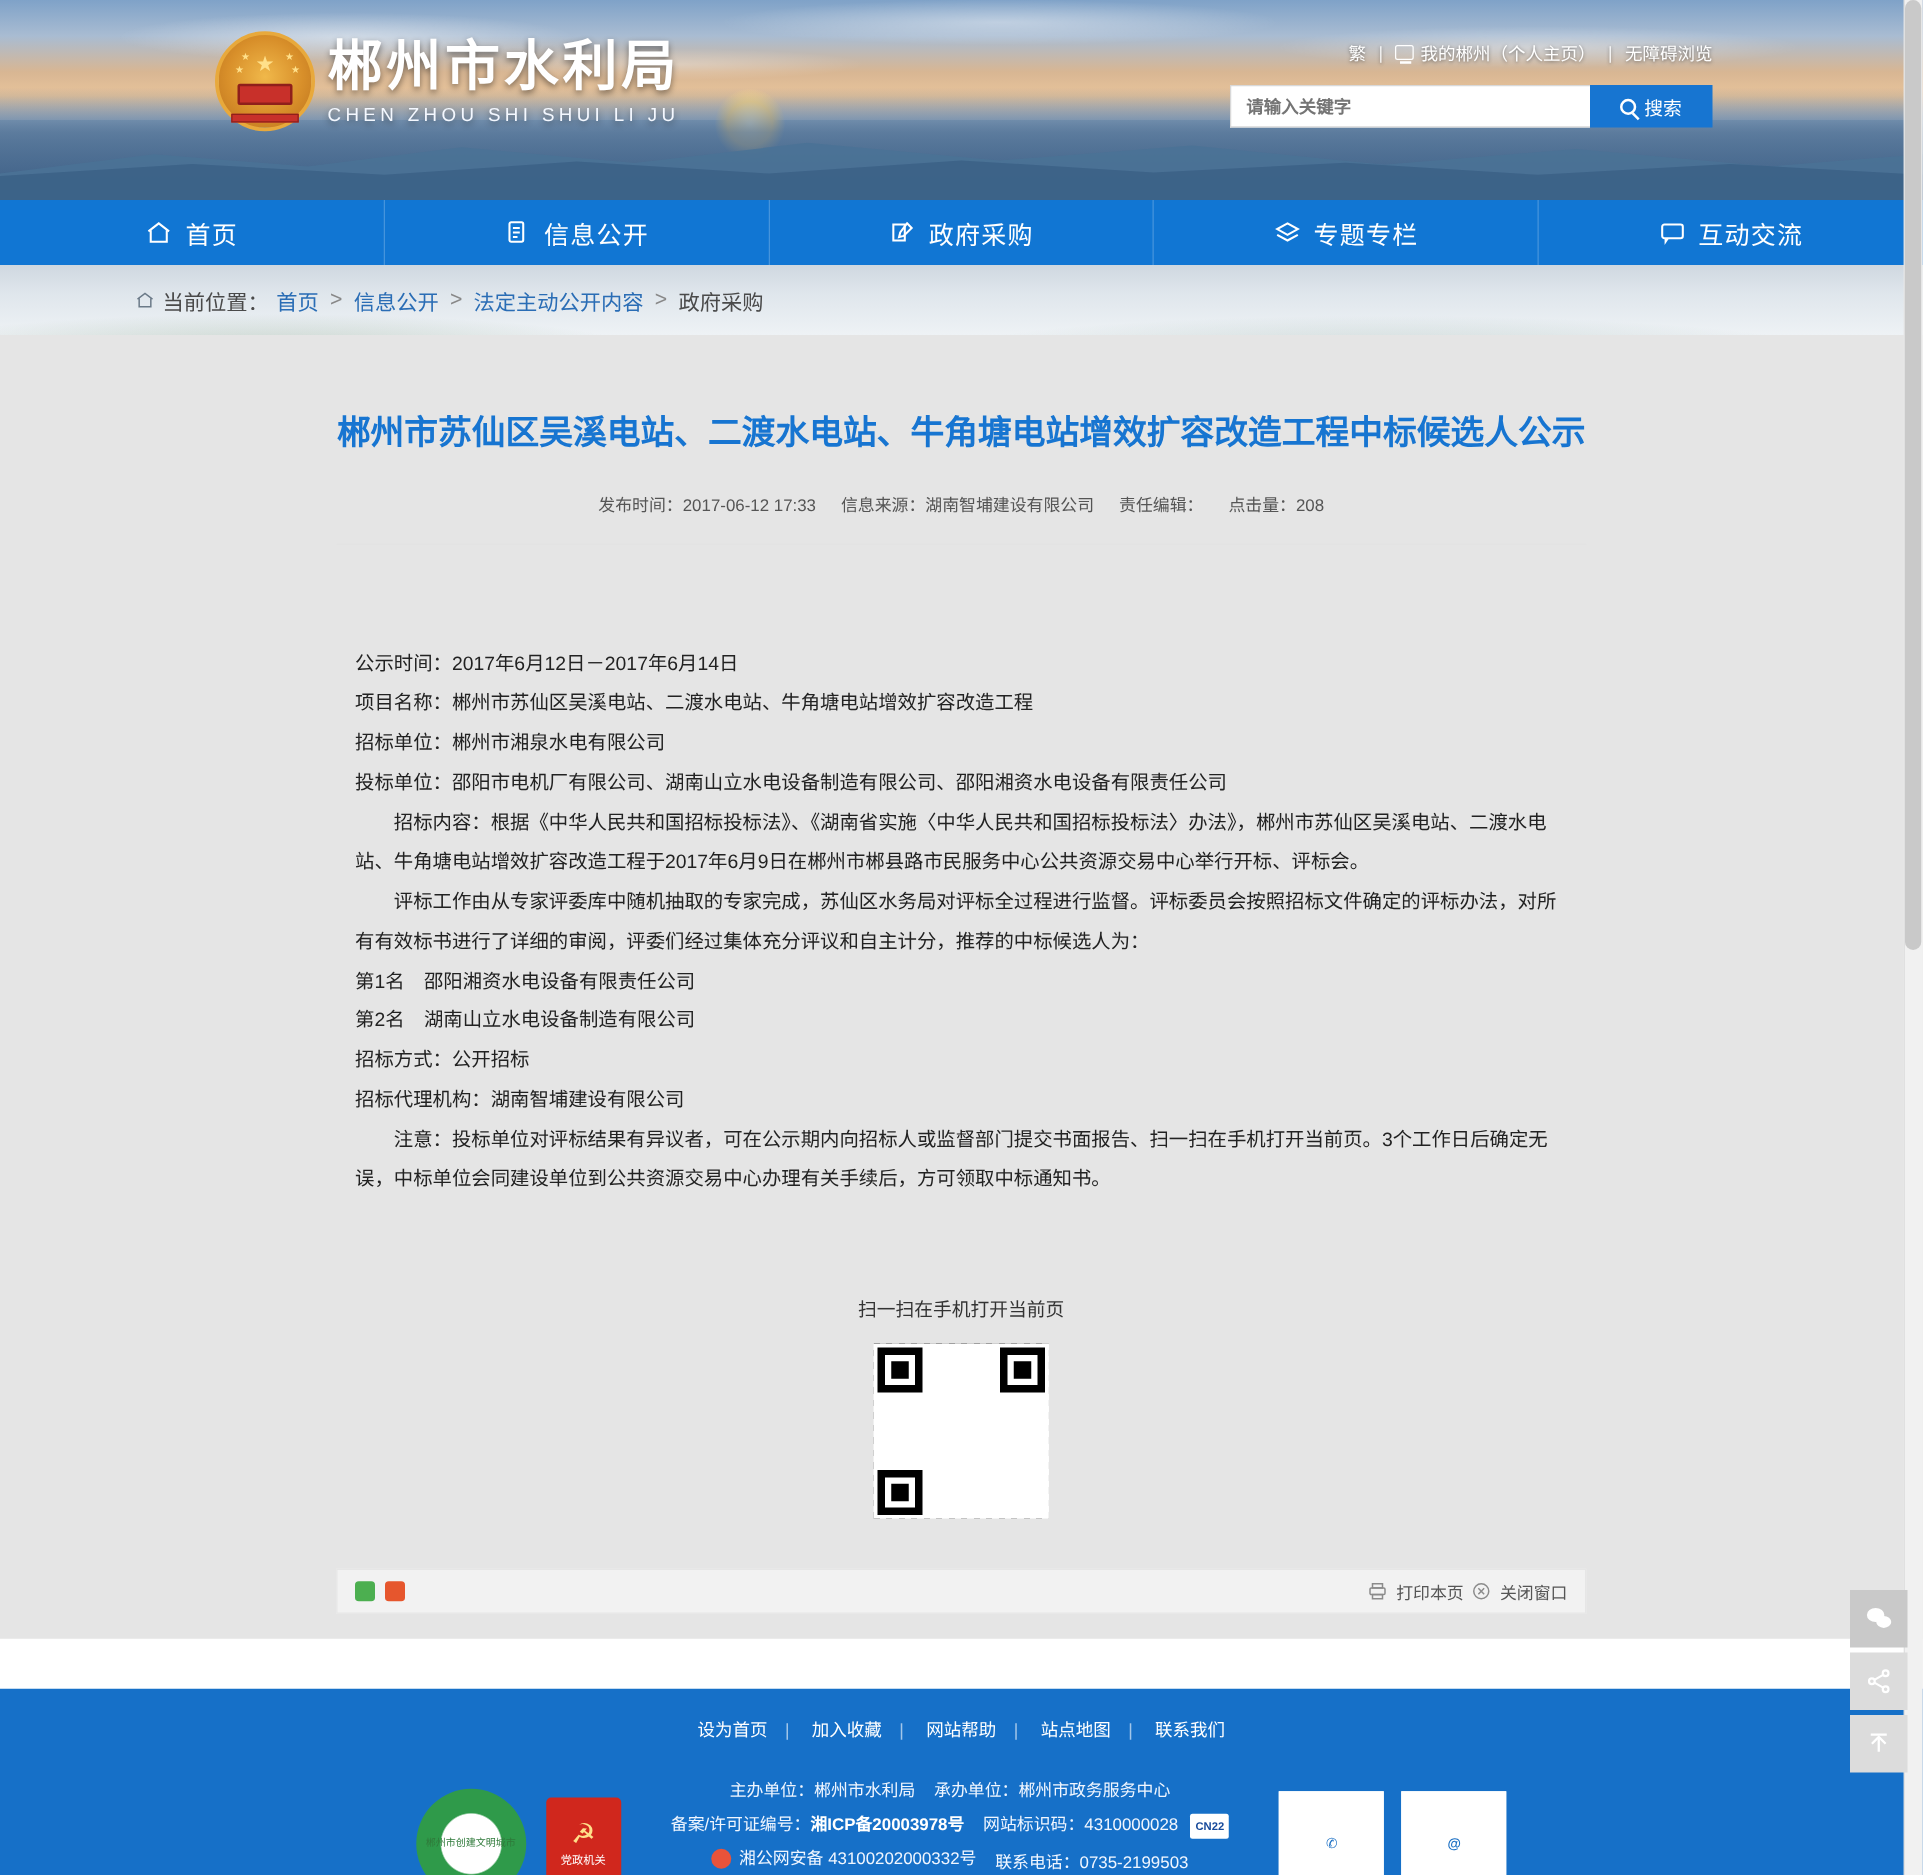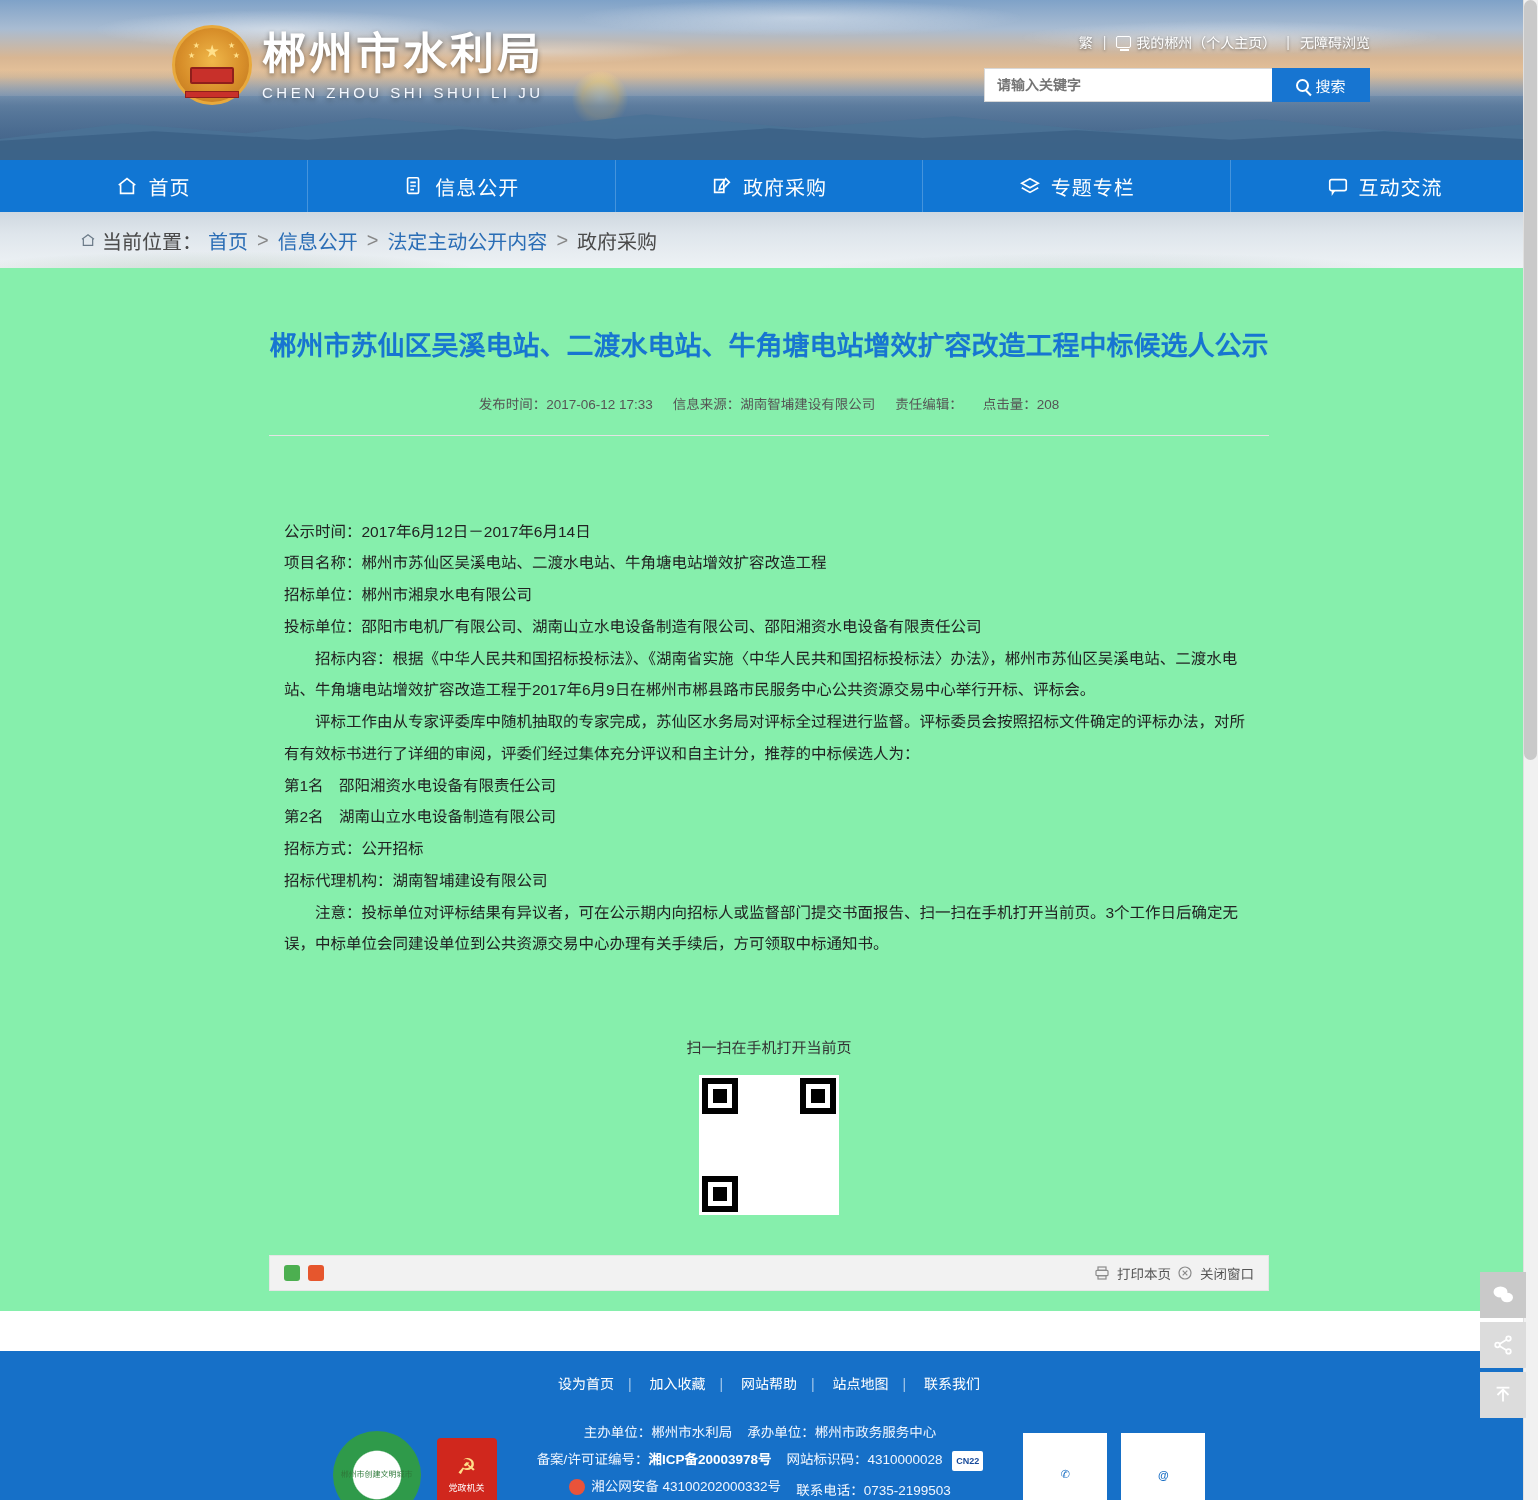--- a/index.html
+++ b/index.html
@@ -124,28 +124,28 @@
     position:relative;overflow:hidden;
   }
   .crumb-wrap:before{
     content:"";position:absolute;inset:0;
     background:
       radial-gradient(ellipse 420px 40px at 14% 120%, rgba(120,150,120,.35), rgba(0,0,0,0) 70%),
       radial-gradient(ellipse 520px 46px at 72% 130%, rgba(110,145,130,.30), rgba(0,0,0,0) 70%);
   }
   .crumb{
     position:relative;display:flex;align-items:center;gap:6px;
-    height:100%;padding-left:80px;font-size:20px;color:#4a4a4a;
+    height:100%;padding-left:108px;font-size:17px;color:#4a4a4a;
   }
   .crumb a{ color:#2a6db5;text-decoration:none;}
   .crumb .sepc{ color:#888;margin:0 3px;}
 
   
   .page{
-    background:#86efac;padding:0 0 20px;
+    background:#e5e5e5;padding:0 0 20px;
   }
   .article{
     width:1000px;margin:0 auto;padding-top:58px;
   }
   .art-title{
     font-size:27px;line-height:1.5;color:#1775d1;font-weight:bold;text-align:center;
   }
   .meta{
     margin-top:26px;text-align:center;font-size:13.5px;color:#555;
     display:flex;justify-content:center;gap:20px;flex-wrap:wrap;

